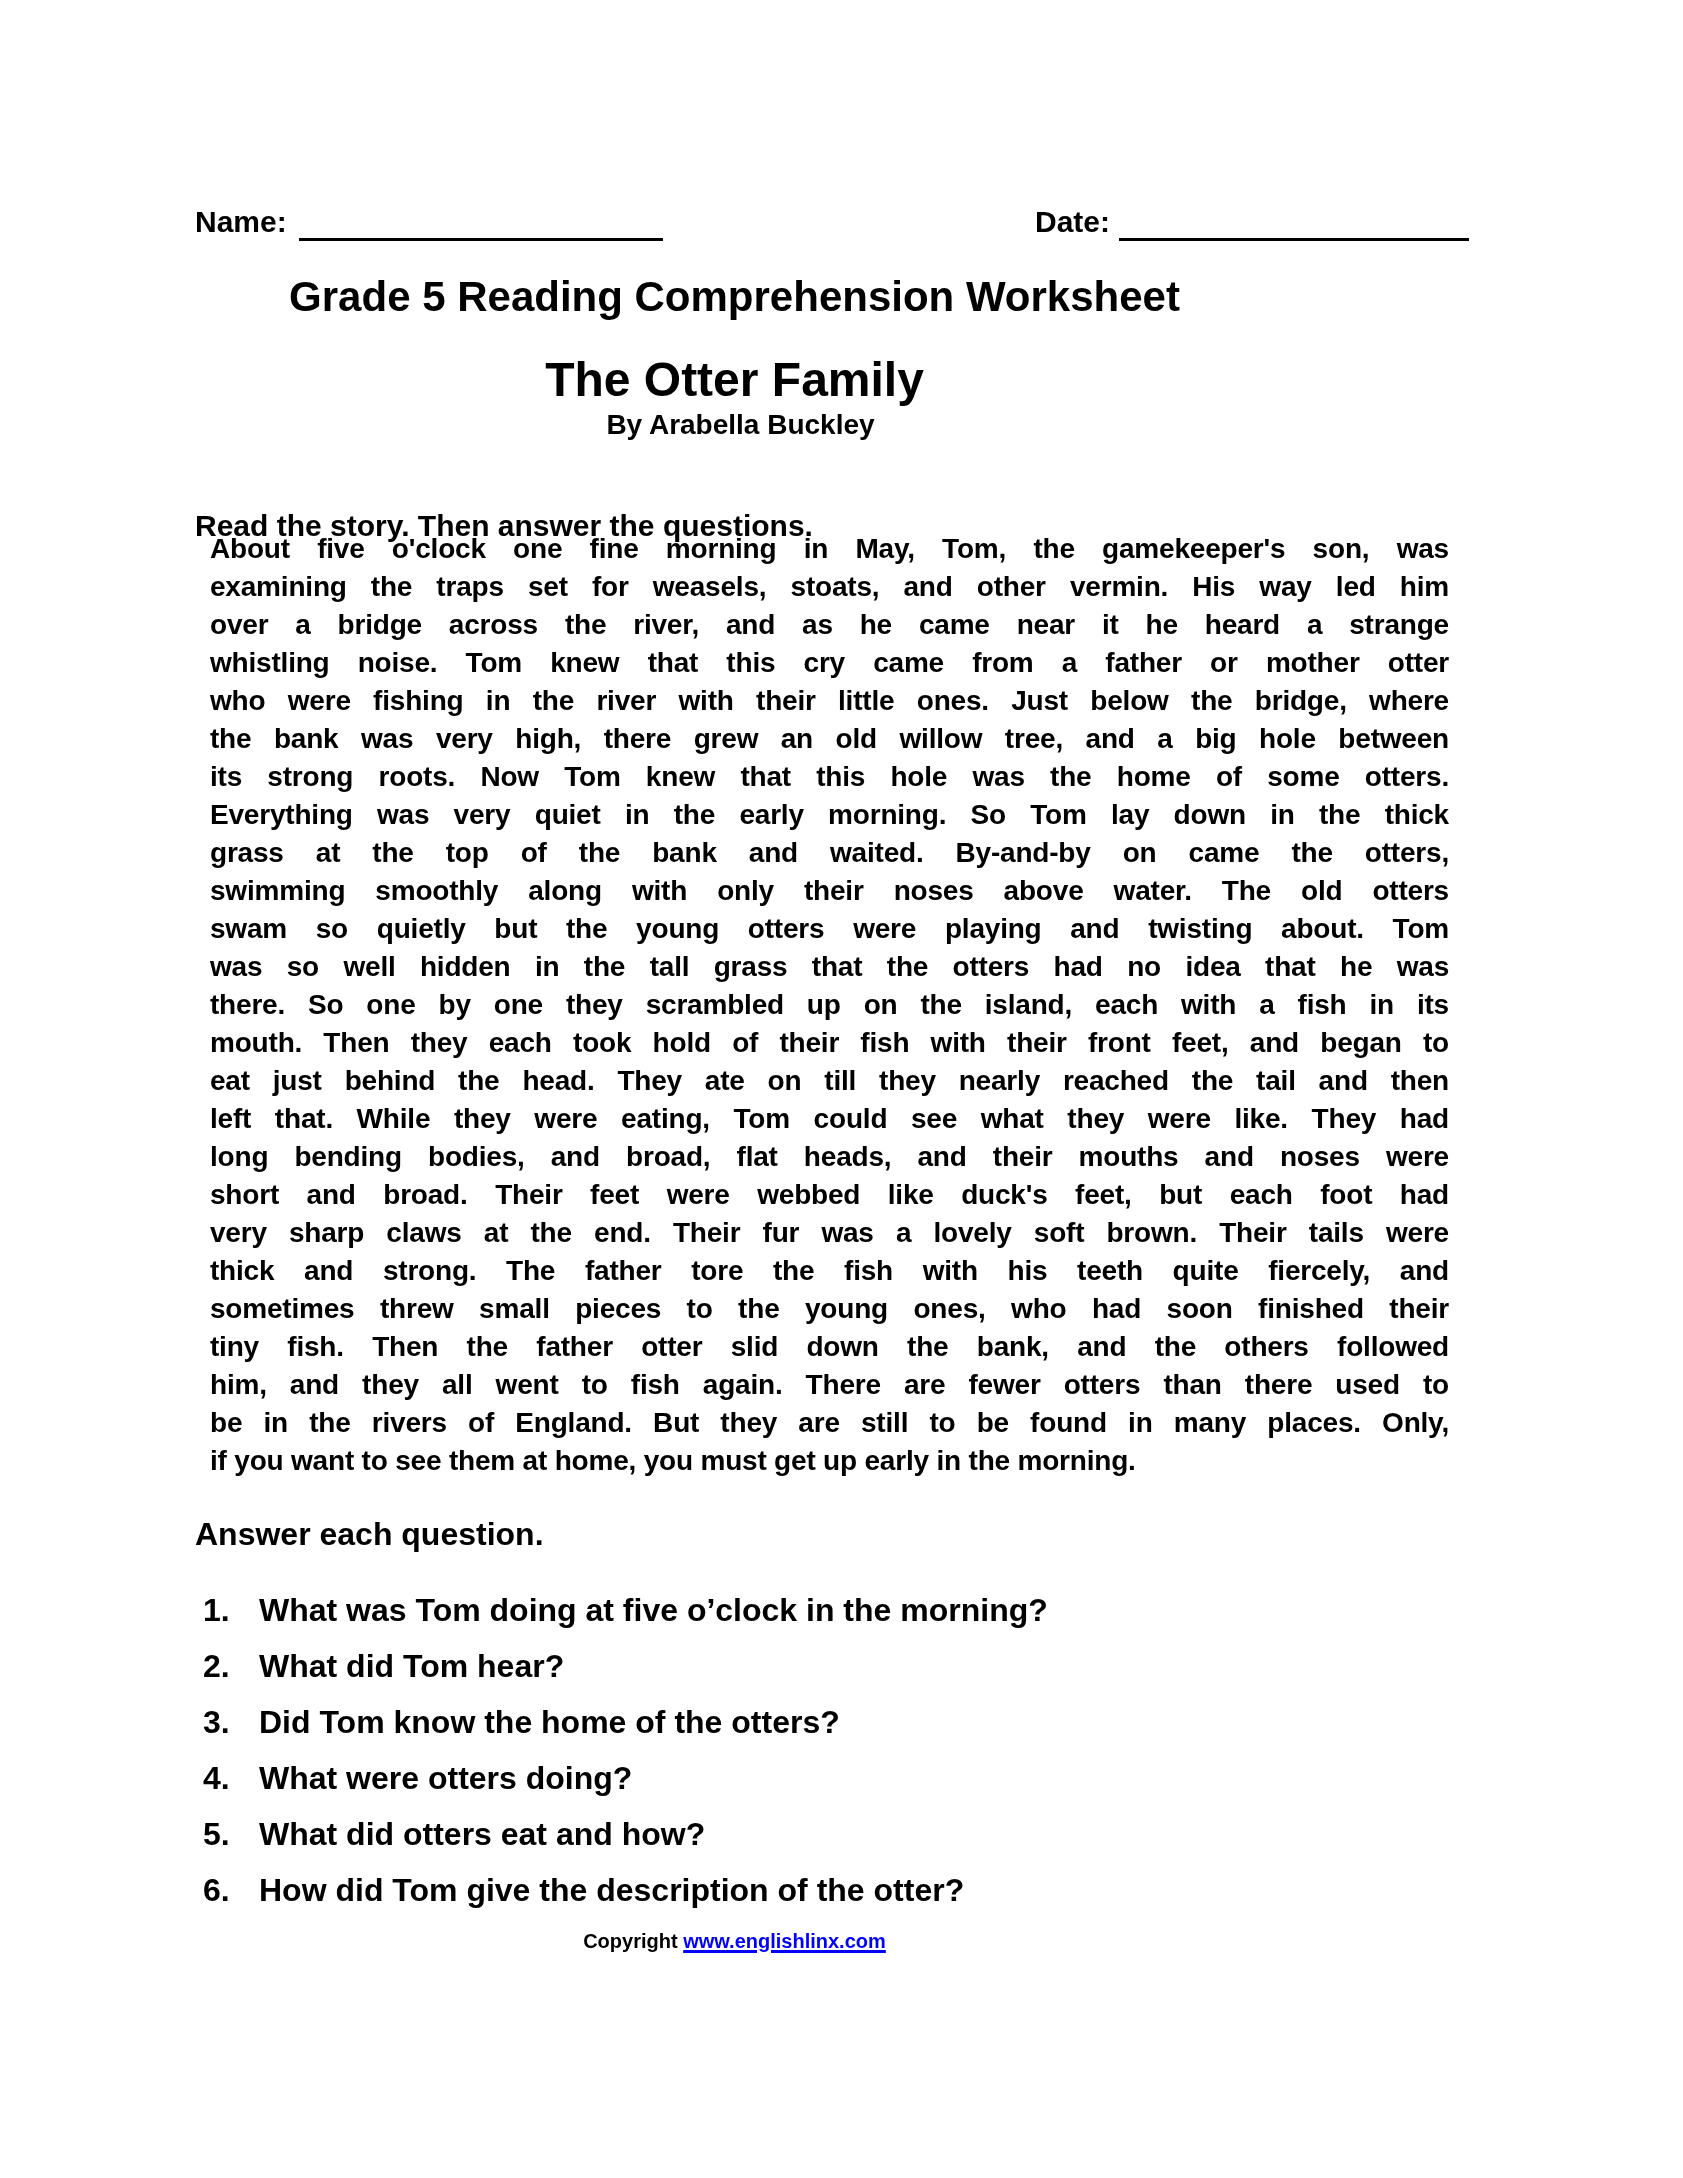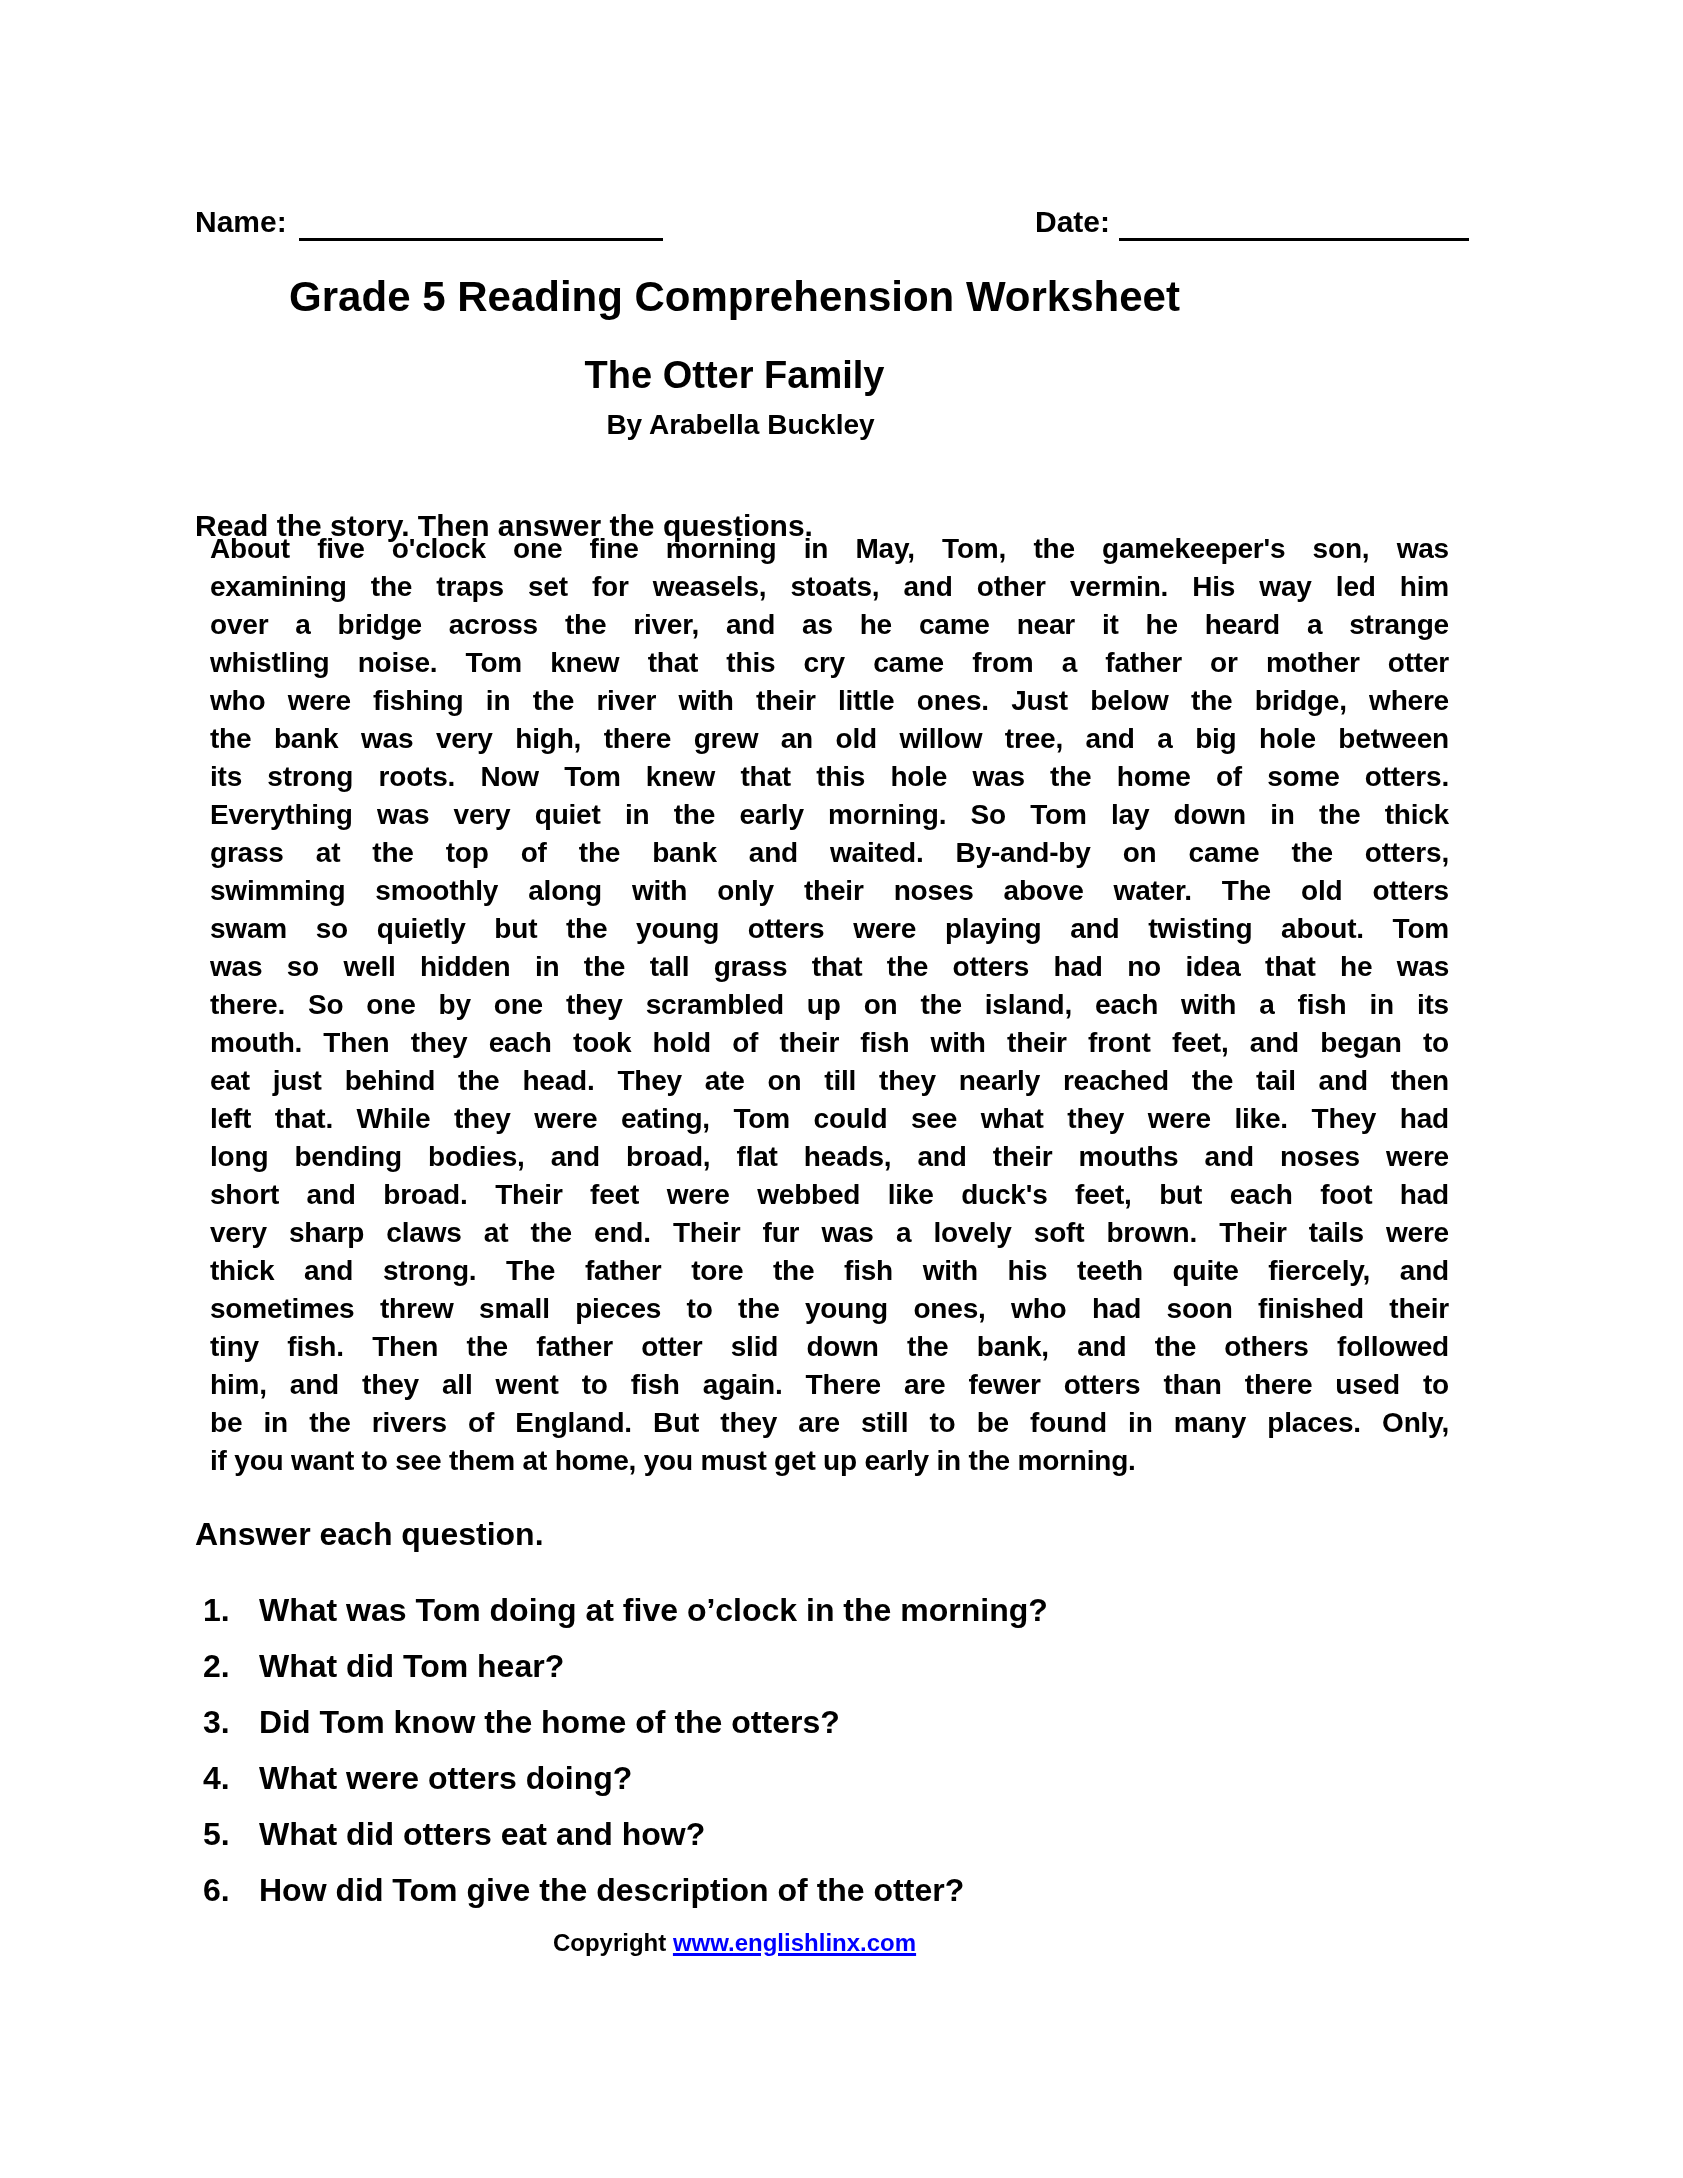--- a/index.html
+++ b/index.html
@@ -12,39 +12,39 @@
     font-weight:700;
     color:#000000;
     overflow:hidden;
   }
   .name-label{position:absolute;left:195px;top:207px;font-size:30px;line-height:1;}
   .name-blank{position:absolute;left:299px;top:238px;width:364px;height:0;border-top:3px solid #000;}
   .date-label{position:absolute;left:1035px;top:207px;font-size:30px;line-height:1;}
   .date-blank{position:absolute;left:1119px;top:238px;width:366px;height:0;border-top:3px solid #000;}
 
   .title{position:absolute;left:0;right:0;top:276px;text-align:center;font-size:42px;line-height:1;}
-  .story-title{position:absolute;left:0;right:0;top:356px;text-align:center;font-size:38px;line-height:1;}
+  .story-title{position:absolute;left:0;right:0;top:356px;text-align:center;font-size:48px;line-height:1;}
   .byline{position:absolute;left:0;right:0;top:411px;text-align:center;font-size:28px;line-height:1;padding-left:12px;}
 
   .instructions{position:absolute;left:195px;top:483px;font-size:30px;line-height:1.27;margin-top:24px;}
 
   .story{position:absolute;left:195px;top:530px;width:1239px;font-size:28px;line-height:38px;letter-spacing:-0.2px;margin-left:15px;}
   .story-line{text-align:justify;text-align-last:justify;}
   .story-line.last-line{text-align-last:left;}
 
   .answer-heading{
     position:absolute;left:195px;top:1515px;font-size:32px;line-height:1.2;
     text-decoration-thickness:4px;text-underline-offset:6px;
   }
 
   .questions{position:absolute;left:203px;top:1591px;width:1287px;}
   .question{height:56px;font-size:32px;line-height:38px;white-space:nowrap;}
   .q-num{display:inline-block;width:56px;}
 
-  .footer{position:absolute;left:0;right:0;top:1929px;text-align:center;font-size:24px;line-height:1.2;}
+  .footer{position:absolute;left:0;right:0;top:1929px;text-align:center;font-size:20px;line-height:1.2;}
   .footer a{text-decoration:underline;text-decoration-thickness:3px;}
 </style>
 </head>
 <body>
 
 <div class="page">
 
   <span class="name-label">Name:</span>
   <div class="name-blank"></div>
 

